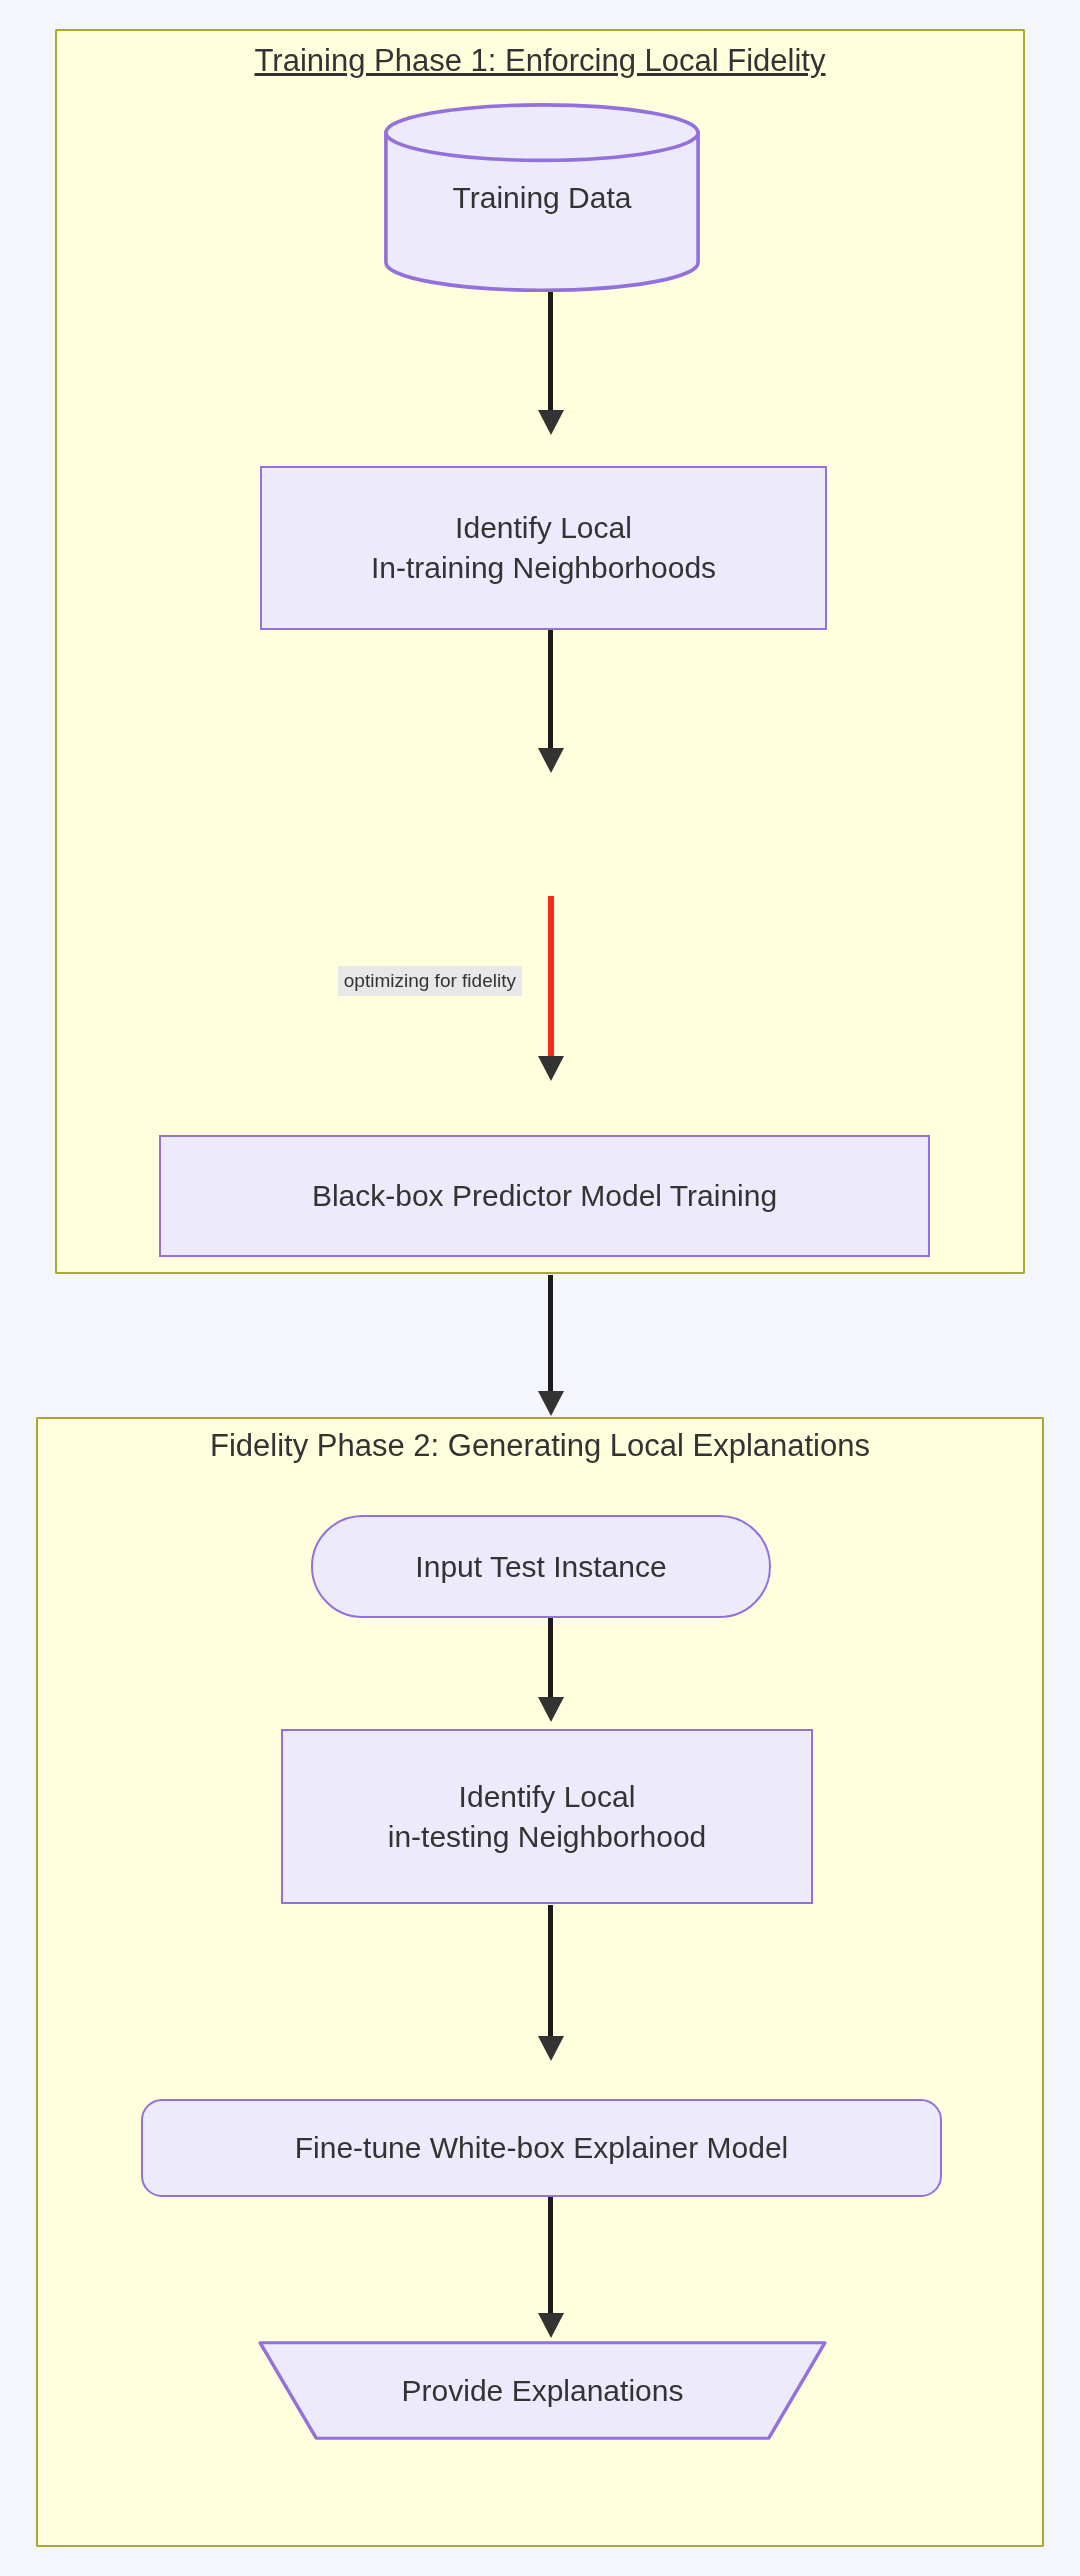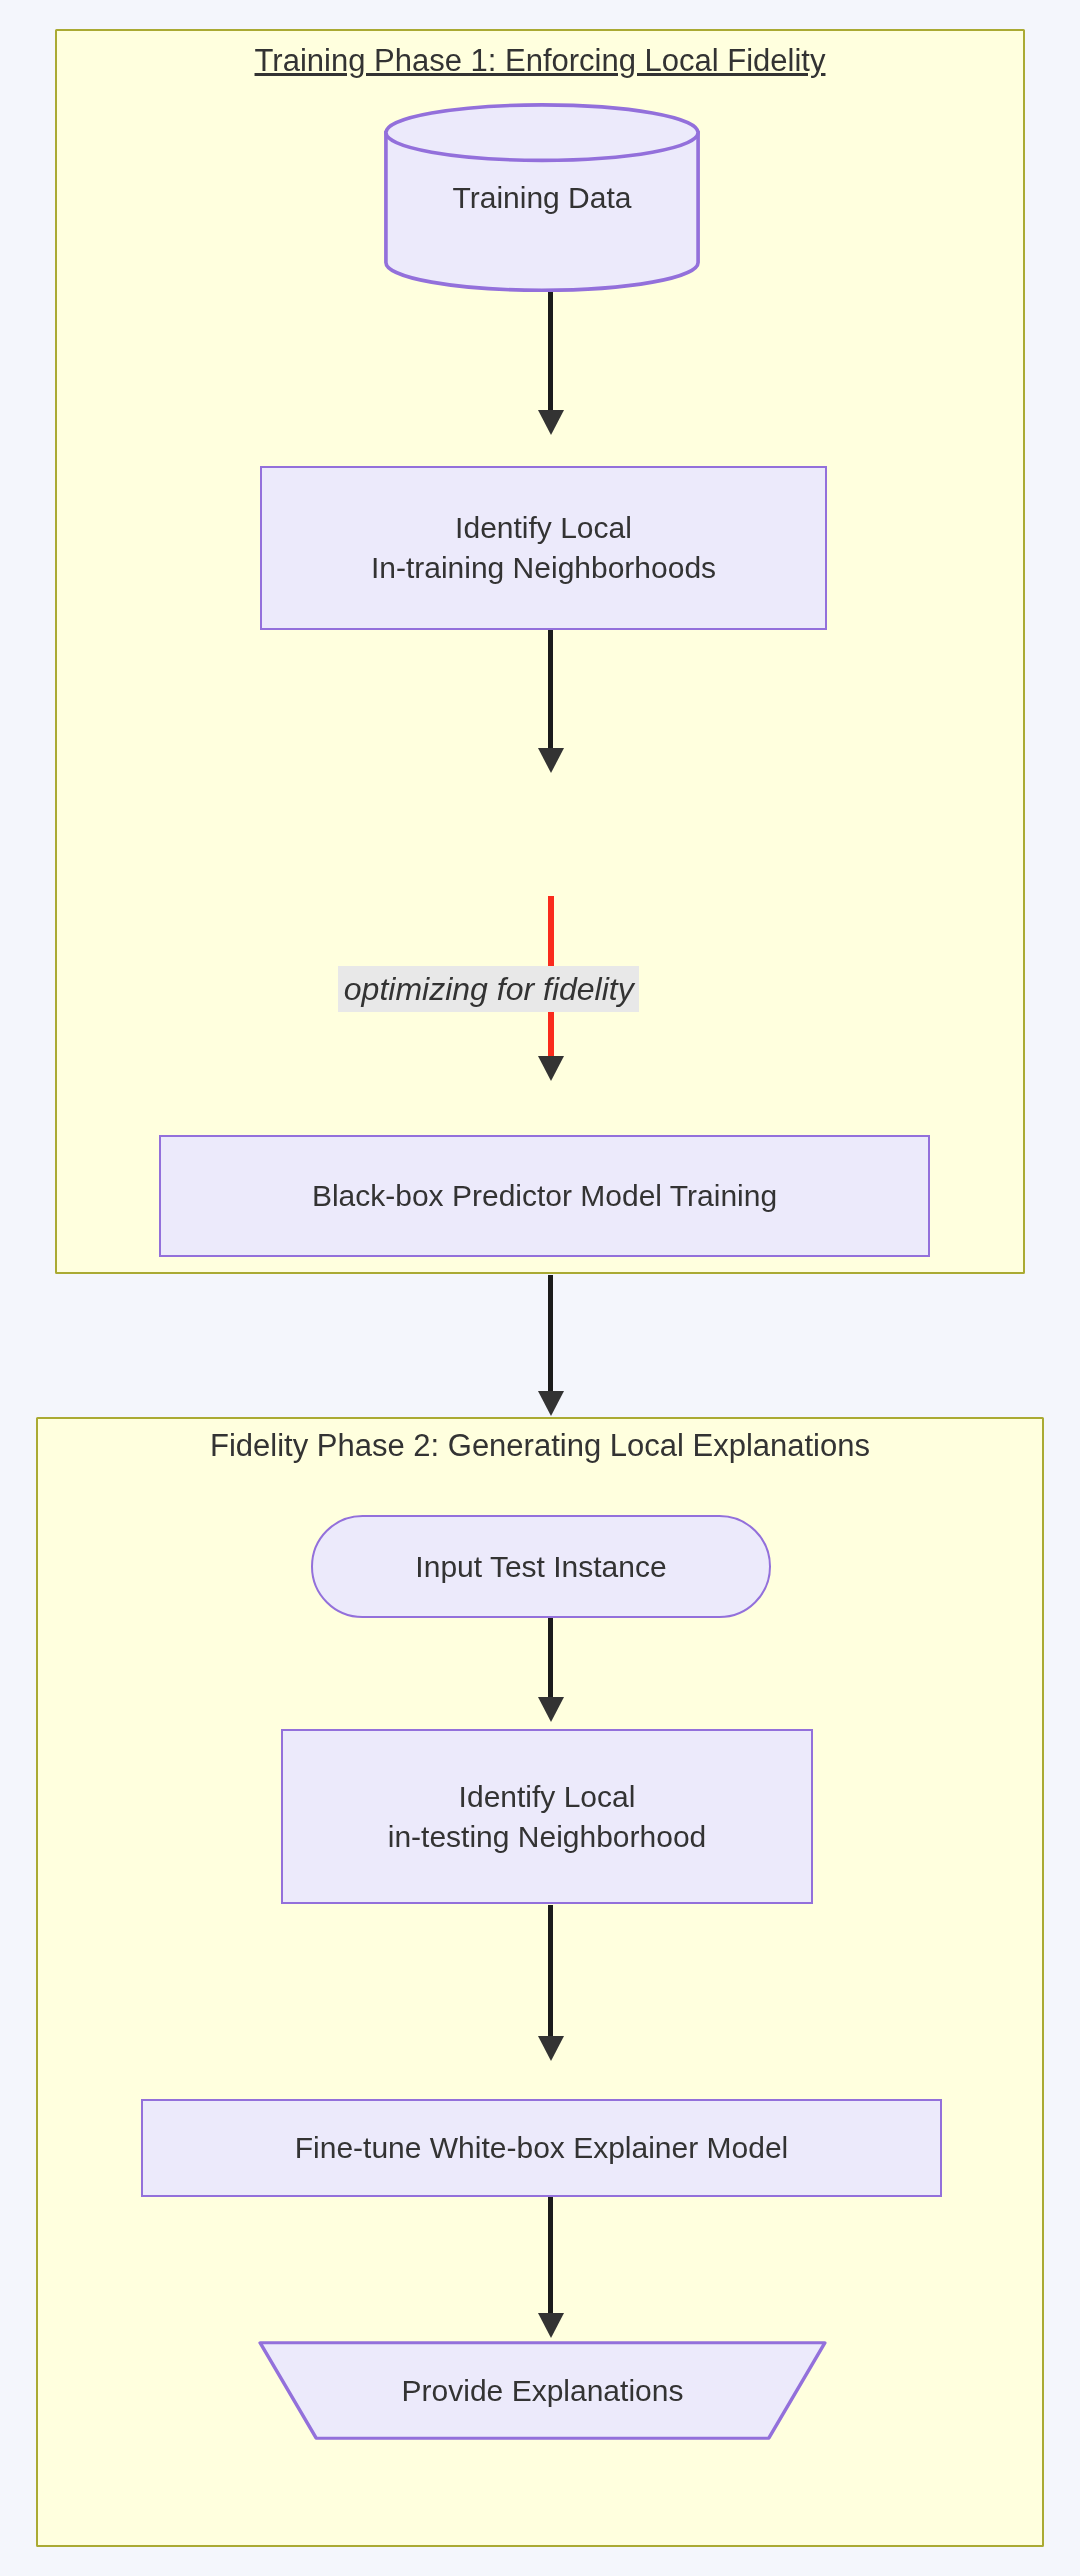--- a/index.html
+++ b/index.html
@@ -109,26 +109,25 @@
     border-left: 13px solid transparent;
     border-right: 13px solid transparent;
     border-top: 25px solid #333333;
   }
 
   
   .edge-label {
     position: absolute;
     background: #E8E8E8;
     color: #333333;
-    font-size: 32px;
+    font-size: 19px;
     white-space: nowrap;
     padding: 2.9px 5.8px;
     z-index: 5;
     line-height: 1.25;
-    font-style: italic;
   }
 </style>
 </head>
 <body>
 
 <div id="canvas">
 
   <div class="subgraph" id="subgraph-training">
     <div class="subgraph-title">Training Phase 1: Enforcing Local Fidelity</div>
   </div>
@@ -193,21 +192,21 @@
 
   <div class="node node-stadium" id="node-input-test" style="left:311px; top:1507px; width:460px; height:103px;margin-top:8px;">
     <span class="label">Input Test Instance</span>
   </div>
 
   <div class="node node-rect" id="node-identify-test" style="left:281px; top:1729px; width:532px; height:175px; flex-direction:column;">
     <span class="label">Identify Local</span>
     <span class="label">in-testing Neighborhood</span>
   </div>
 
-  <div class="node node-rect" id="node-finetune-whitebox" style="left:141px; top:2099px; width:801px; height:98px;">
+  <div class="node node-rect" id="node-finetune-whitebox" style="left:141px; top:2099px; width:801px; height:98px;border-radius:21px;">
     <span class="label">Fine-tune White-box Explainer Model</span>
   </div>
 
   <div class="node node-trapezoid" id="node-provide-expl" style="left:258px; top:2341px; width:569px; height:99px;">
     <svg class="trap-svg" viewBox="0 0 782 163" preserveAspectRatio="none">
       <path d="M3,3 L779,3 L702,160 L80,160 Z" fill="#ECEAFB" stroke="#9370DB" stroke-width="5" stroke-linejoin="round"></path>
     </svg>
     <span class="label">Provide Explanations</span>
   </div>
 

